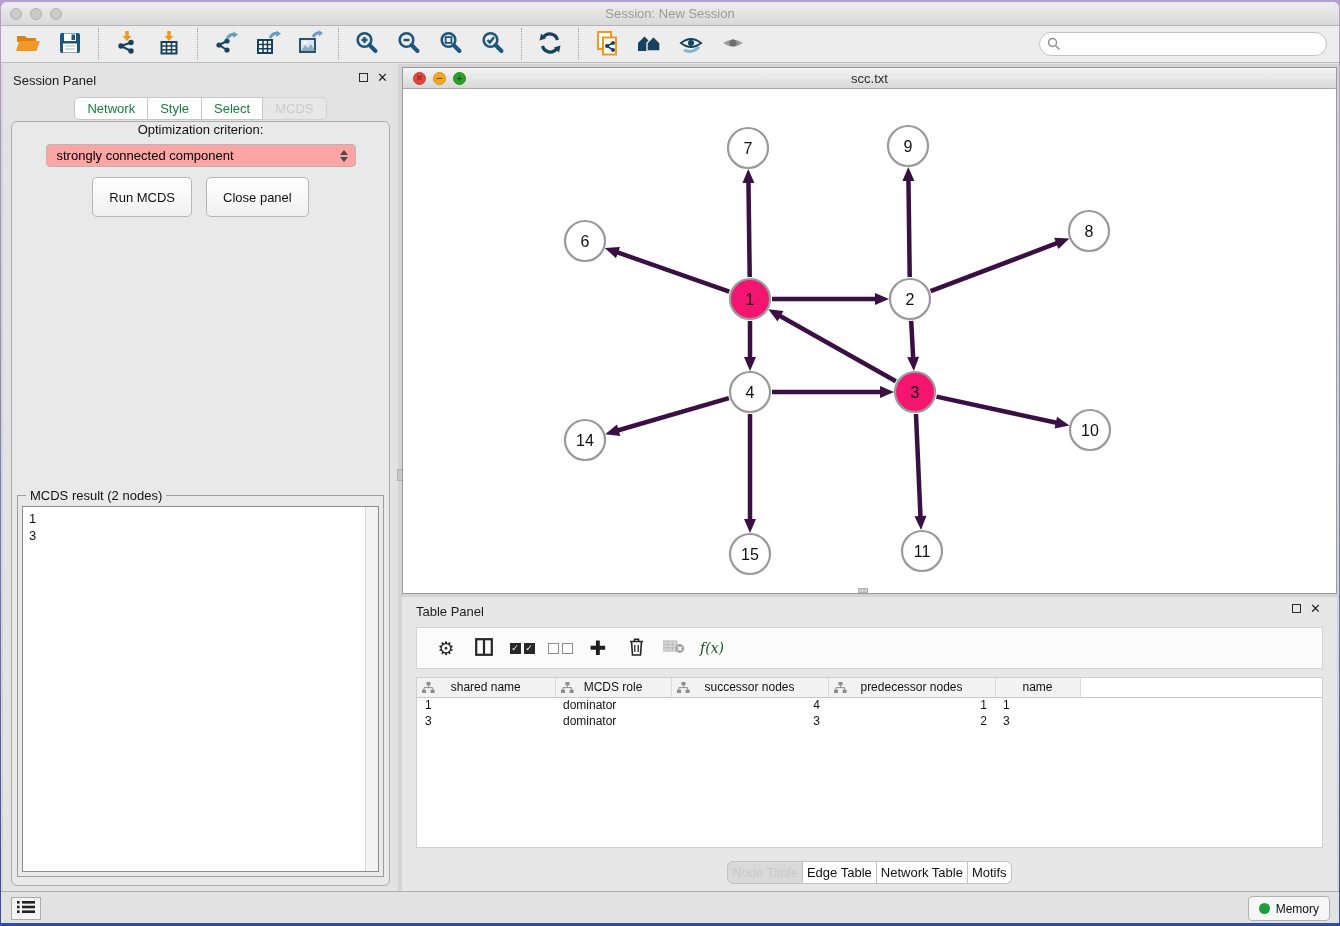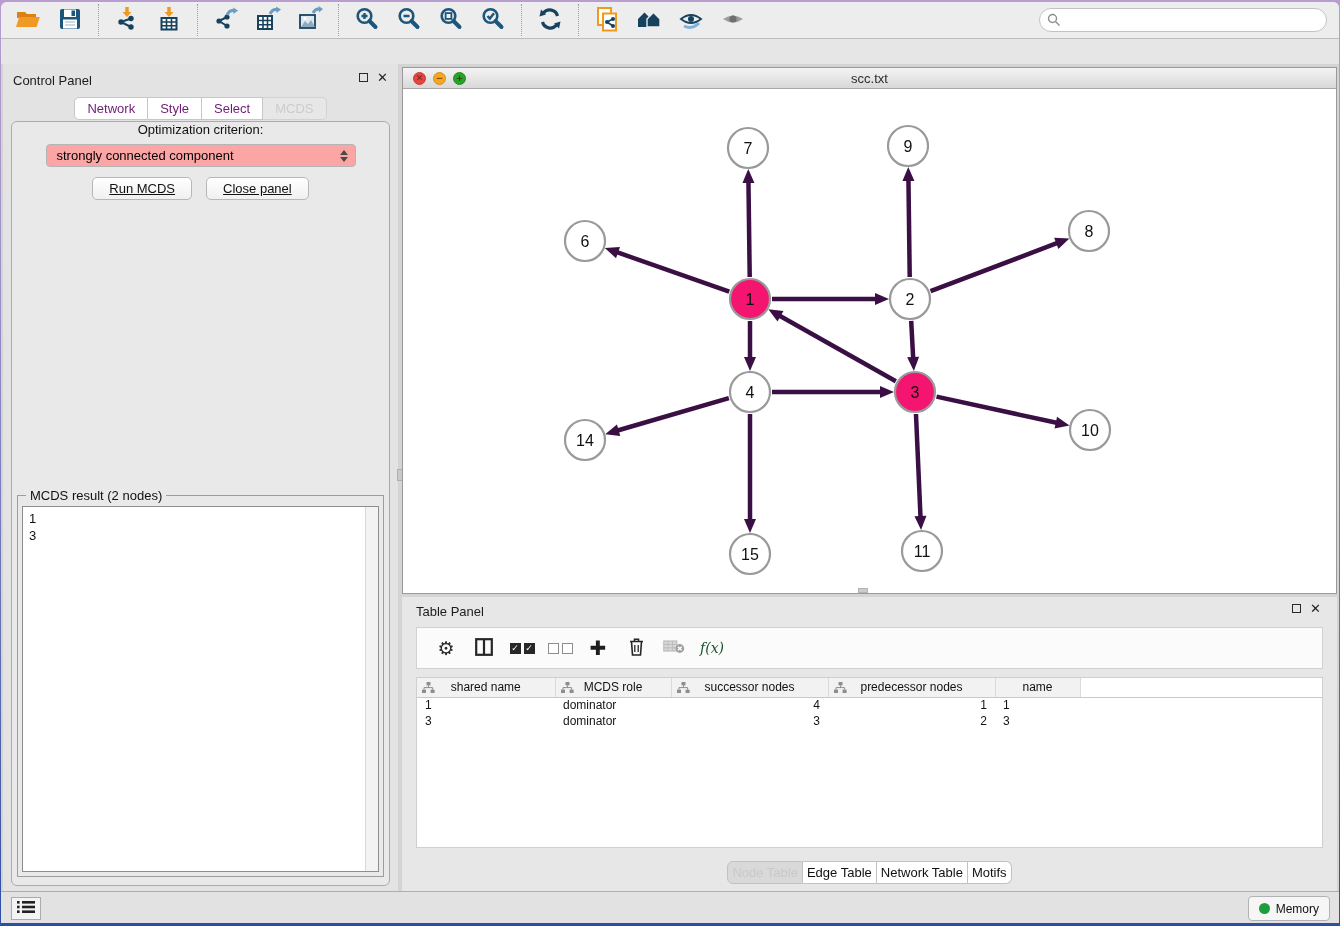--- a/index.html
+++ b/index.html
@@ -29,34 +29,34 @@
   .main{position:absolute;top:62px;left:0;right:0;bottom:32px;background:#d4d4d4;}
 
   
   .control-panel{position:absolute;left:2px;top:0;width:395px;bottom:0;background:#e3e3e3;}
   .cp-header{height:28px;position:relative;}
   .cp-title{position:absolute;left:10px;top:9px;font-size:13px;color:#1c1c1c;}
   .panel-btns{position:absolute;right:10px;top:8px;display:flex;gap:9px;align-items:center;}
   .float-box{width:9px;height:9px;border:1.6px solid #2a2a2a;display:inline-block;cursor:pointer;}
   .close-x{font-size:13px;font-weight:bold;color:#1e1e1e;line-height:11px;cursor:pointer;}
   .cp-tabs{display:flex;justify-content:center;margin-top:5px;}
-  .cp-tab{padding:3px 12px;font-size:13px;background:#fff;border:1px solid #c6c6c6;border-left:none;color:#701a75;cursor:pointer;}
+  .cp-tab{padding:3px 12px;font-size:13px;background:#fff;border:1px solid #c6c6c6;border-left:none;color:#15803d;cursor:pointer;}
   .cp-tab:first-child{border-left:1px solid #c6c6c6;border-radius:5px 0 0 5px;}
   .cp-tab:last-child{border-radius:0 5px 5px 0;}
   .cp-tab.selected{background:#e7e7e7;color:#ccc;border-color:#d2d2d2;}
   .cp-content{position:absolute;left:8px;right:8px;top:57px;bottom:5px;border:1px solid #ababab;border-radius:6px;background:#e9e9e9;}
   .opt-label{text-align:center;font-size:13px;color:#111;}
   .selectbox{width:310px;height:23px;margin:7px auto 0 auto;background:#fca5a5;border:1px solid #b5b5b5;border-radius:4px;display:flex;align-items:center;padding:0 4px 0 10px;font-size:13px;cursor:pointer;}
   .selectbox .val{flex:1;}
   .stepper{display:flex;flex-direction:column;gap:2px;align-items:center;width:14px;}
   .stepper i{display:block;width:0;height:0;border-left:4px solid transparent;border-right:4px solid transparent;}
   .stepper .up{border-bottom:5px solid #4a4a4a;}
   .stepper .dn{border-top:5px solid #4a4a4a;}
   .cp-buttons{display:flex;justify-content:center;gap:14px;margin-top:10px;}
-  .btn{height:23px;padding:0 16px;border:1px solid #b7b7b7;border-radius:5px;background:linear-gradient(#ffffff,#f0f0f0);font-size:13px;color:#111;cursor:pointer;text-decoration:underline;}
+  .btn{height:40px;padding:0 16px;border:1px solid #b7b7b7;border-radius:5px;background:linear-gradient(#ffffff,#f0f0f0);font-size:13px;color:#111;cursor:pointer;}
   .mcds-fieldset{position:absolute;left:5px;right:5px;top:373px;height:382px;border:1px solid #9d9d9d;background:#e9e9e9;}
   .mcds-legend{position:absolute;left:8px;top:-8px;background:#e9e9e9;padding:0 4px;font-size:13px;color:#111;}
   .result-box{position:absolute;left:4px;right:4px;top:10px;bottom:4px;background:#fff;border:1px solid #8d8d8d;}
   .result-lines{padding:3px 6px;font-size:13px;line-height:17px;color:#111;}
   .scroll-track{position:absolute;right:0;top:0;bottom:0;width:13px;background:#f3f3f3;border-left:1px solid #d8d8d8;}
   .splitter{position:absolute;left:397px;top:0;width:4px;bottom:0;cursor:col-resize;}
   .splitter-handle{position:absolute;left:-1px;top:405px;width:6px;height:12px;background:#c9c9c9;border:1px solid #b0b0b0;}
 
   
   .net-window{position:absolute;left:401px;top:3px;right:2px;height:527px;border:1px solid #9a9a9a;background:#fff;}
@@ -100,20 +100,28 @@
   .statusbar{position:absolute;left:0;right:0;bottom:0;height:32px;background:#e2e2e2;border-top:1px solid #aeaeae;}
   .status-left-btn{position:absolute;left:10px;top:5px;width:30px;height:23px;background:#f4f4f4;border:1px solid #ababab;display:flex;align-items:center;justify-content:center;cursor:pointer;}
   .memory-btn{position:absolute;right:9px;top:4px;height:25px;padding:10px 10px;background:#f6f6f6;border:1px solid #b2b2b2;border-radius:4px;display:flex;align-items:center;gap:6px;font-size:12px;color:#111;cursor:pointer;}
   .mem-dot{width:11px;height:11px;border-radius:50%;}
 </style>
 </head>
 <body>
 
 <div class="window">
 
+  <div class="titlebar">
+    <div class="traffic">
+      <span class="light"></span>
+      <span class="light"></span>
+      <span class="light"></span>
+    </div>
+    <div class="title-text">Session: New Session</div>
+  </div>
 
   <div class="toolbar">
     <button class="tb-icon">
       <span><svg width="26" height="26" viewBox="0 0 26 26">
             <path d="M2 6h8l2 2h9v4H2z" fill="#d9820f"></path>
             <path d="M1 21l3.2-10h20.6l-3.2 10z" fill="#f09a25"></path>
           </svg></span>
     </button>
     <button class="tb-icon">
       <span><svg width="26" height="26" viewBox="0 0 26 26">
@@ -256,21 +264,21 @@
           <line x1="8.5" y1="8.5" x2="12.5" y2="12.5" stroke="#8e8e8e" stroke-width="1.4"></line>
         </svg>
       <input class="search" type="text" placeholder="" style="">
     </div>
   </div>
 
   <div class="main">
 
     <section class="control-panel">
       <div class="cp-header">
-        <span class="cp-title">Control Panel</span>
+        <span class="cp-title">Session Panel</span>
         <span class="panel-btns">
           <span class="float-box"></span>
           <span class="close-x glyph">✕</span>
         </span>
       </div>
       <div class="cp-tabs">
         <span class="cp-tab">Network</span>
         <span class="cp-tab">Style</span>
         <span class="cp-tab">Select</span>
         <span class="cp-tab selected">MCDS</span>

